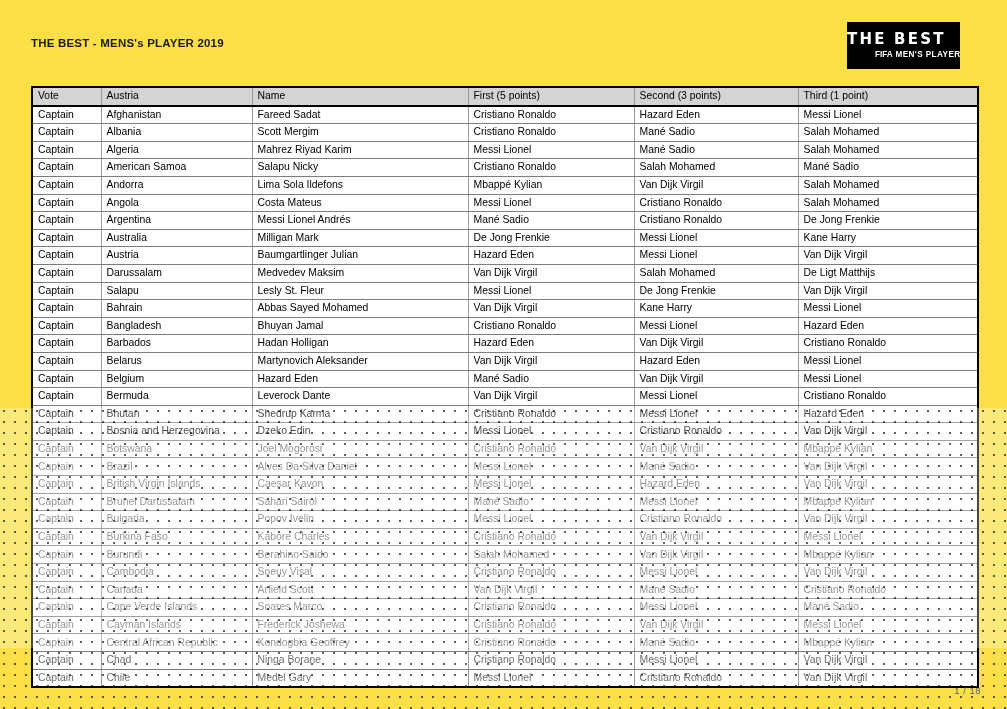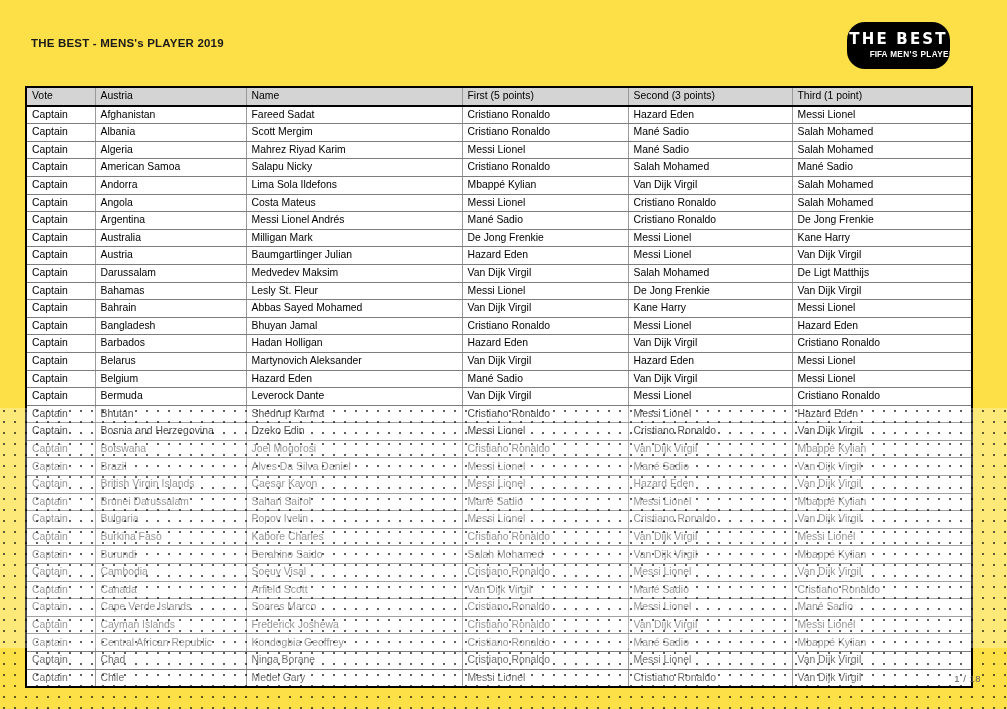--- a/index.html
+++ b/index.html
@@ -40,29 +40,27 @@
     font-size: 11.5px;
     font-weight: 700;
     letter-spacing: 0.2px;
     color: #1a1a1a;
     white-space: nowrap;
   }
   #logo {
     position: absolute;
     left: 847px;
     top: 22px;
-    width: 103px;
+    width: 113px;
     height: 47px;
     background: #000000;
     display: flex;
     flex-direction: column;
-    align-items: center;
     justify-content: center;
     overflow: hidden;
-    border-radius: 18px;
   }
   #logo-main {
     color: #ffffff;
     font-size: 15px;
     font-weight: 700;
     letter-spacing: 2.2px;
     line-height: 1;
     transform: scaleY(1.05);
     font-family: "DejaVu Sans", sans-serif;
   }
@@ -77,21 +75,21 @@
   }
   #logo-sub .fifa {
     font-weight: 700;
     letter-spacing: 0px;
     padding-left: 28px;
   }
 
   
   #table-wrap {
     position: absolute;
-    left: 25px;
+    left: 31px;
     top: 86px;
     width: 946px;
   }
   table#vote-table {
     border-collapse: collapse;
     width: 946px;
     table-layout: fixed;
     border-left: 2px solid #000000;
     border-right: 2px solid #000000;
     border-top: 2px solid #000000;
@@ -157,21 +155,21 @@
     width: 1007px;
     height: 240px;
     pointer-events: none;
     background: rgba(255,255,255,0.28);
   }
 
   
   #footer-page {
     position: absolute;
     right: 26px;
-    bottom: 25px;
+    bottom: 13px;
     font-size: 9.5px;
     color: #5d5d5d;
     letter-spacing: 0.5px;
   }
 </style>
 </head>
 <body>
 
 <div id="page">
 
@@ -280,21 +278,21 @@
           <tr>
             <td>Captain</td>
             <td>Darussalam</td>
             <td>Medvedev Maksim</td>
             <td>Van Dijk Virgil</td>
             <td>Salah Mohamed</td>
             <td>De Ligt Matthijs</td>
           </tr>
           <tr>
             <td>Captain</td>
-            <td>Bahamas</td>
+            <td>Salapu</td>
             <td>Lesly St. Fleur</td>
             <td>Messi Lionel</td>
             <td>De Jong Frenkie</td>
             <td>Van Dijk Virgil</td>
           </tr>
           <tr>
             <td>Captain</td>
             <td>Bahrain</td>
             <td>Abbas Sayed Mohamed</td>
             <td>Van Dijk Virgil</td>

